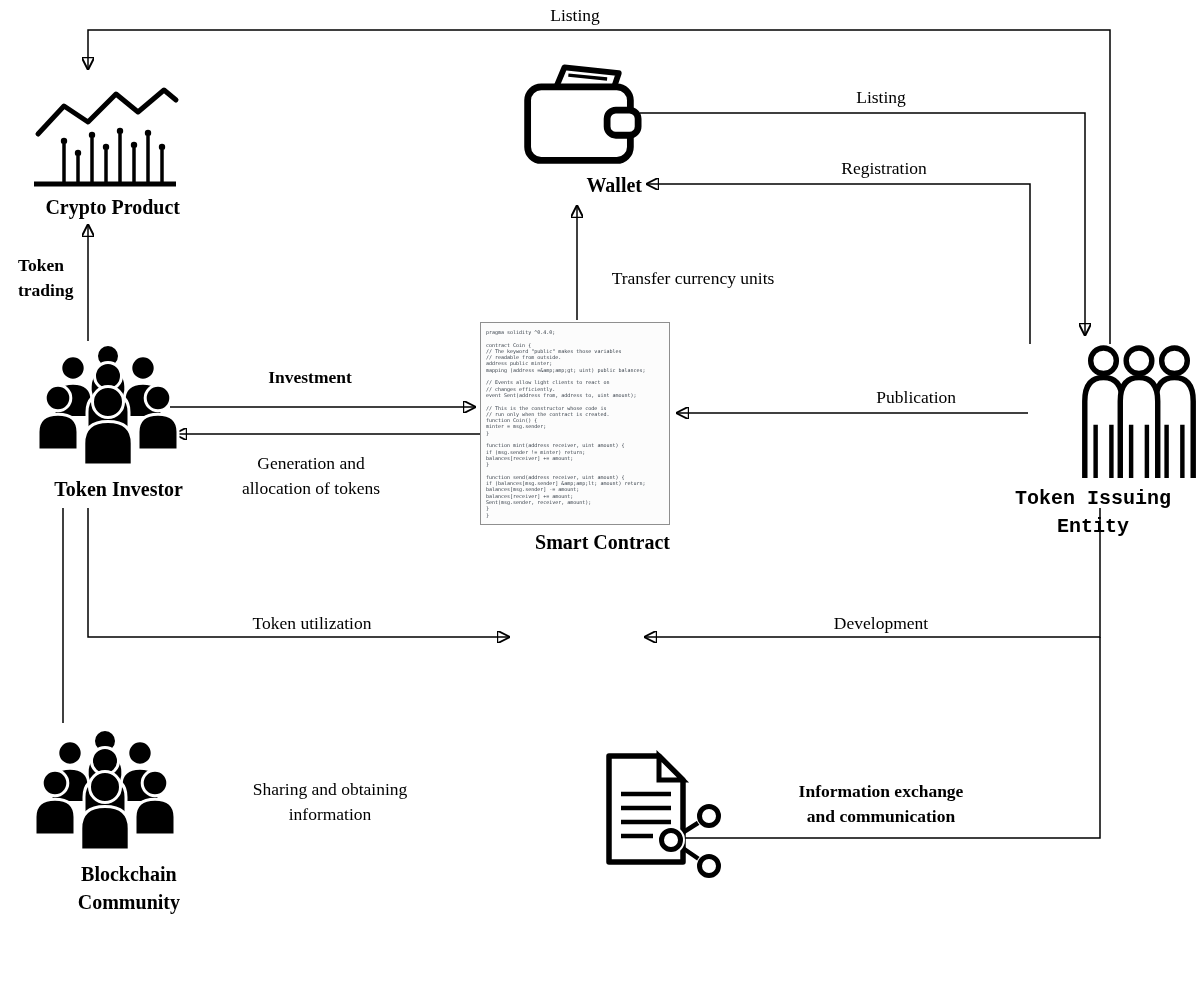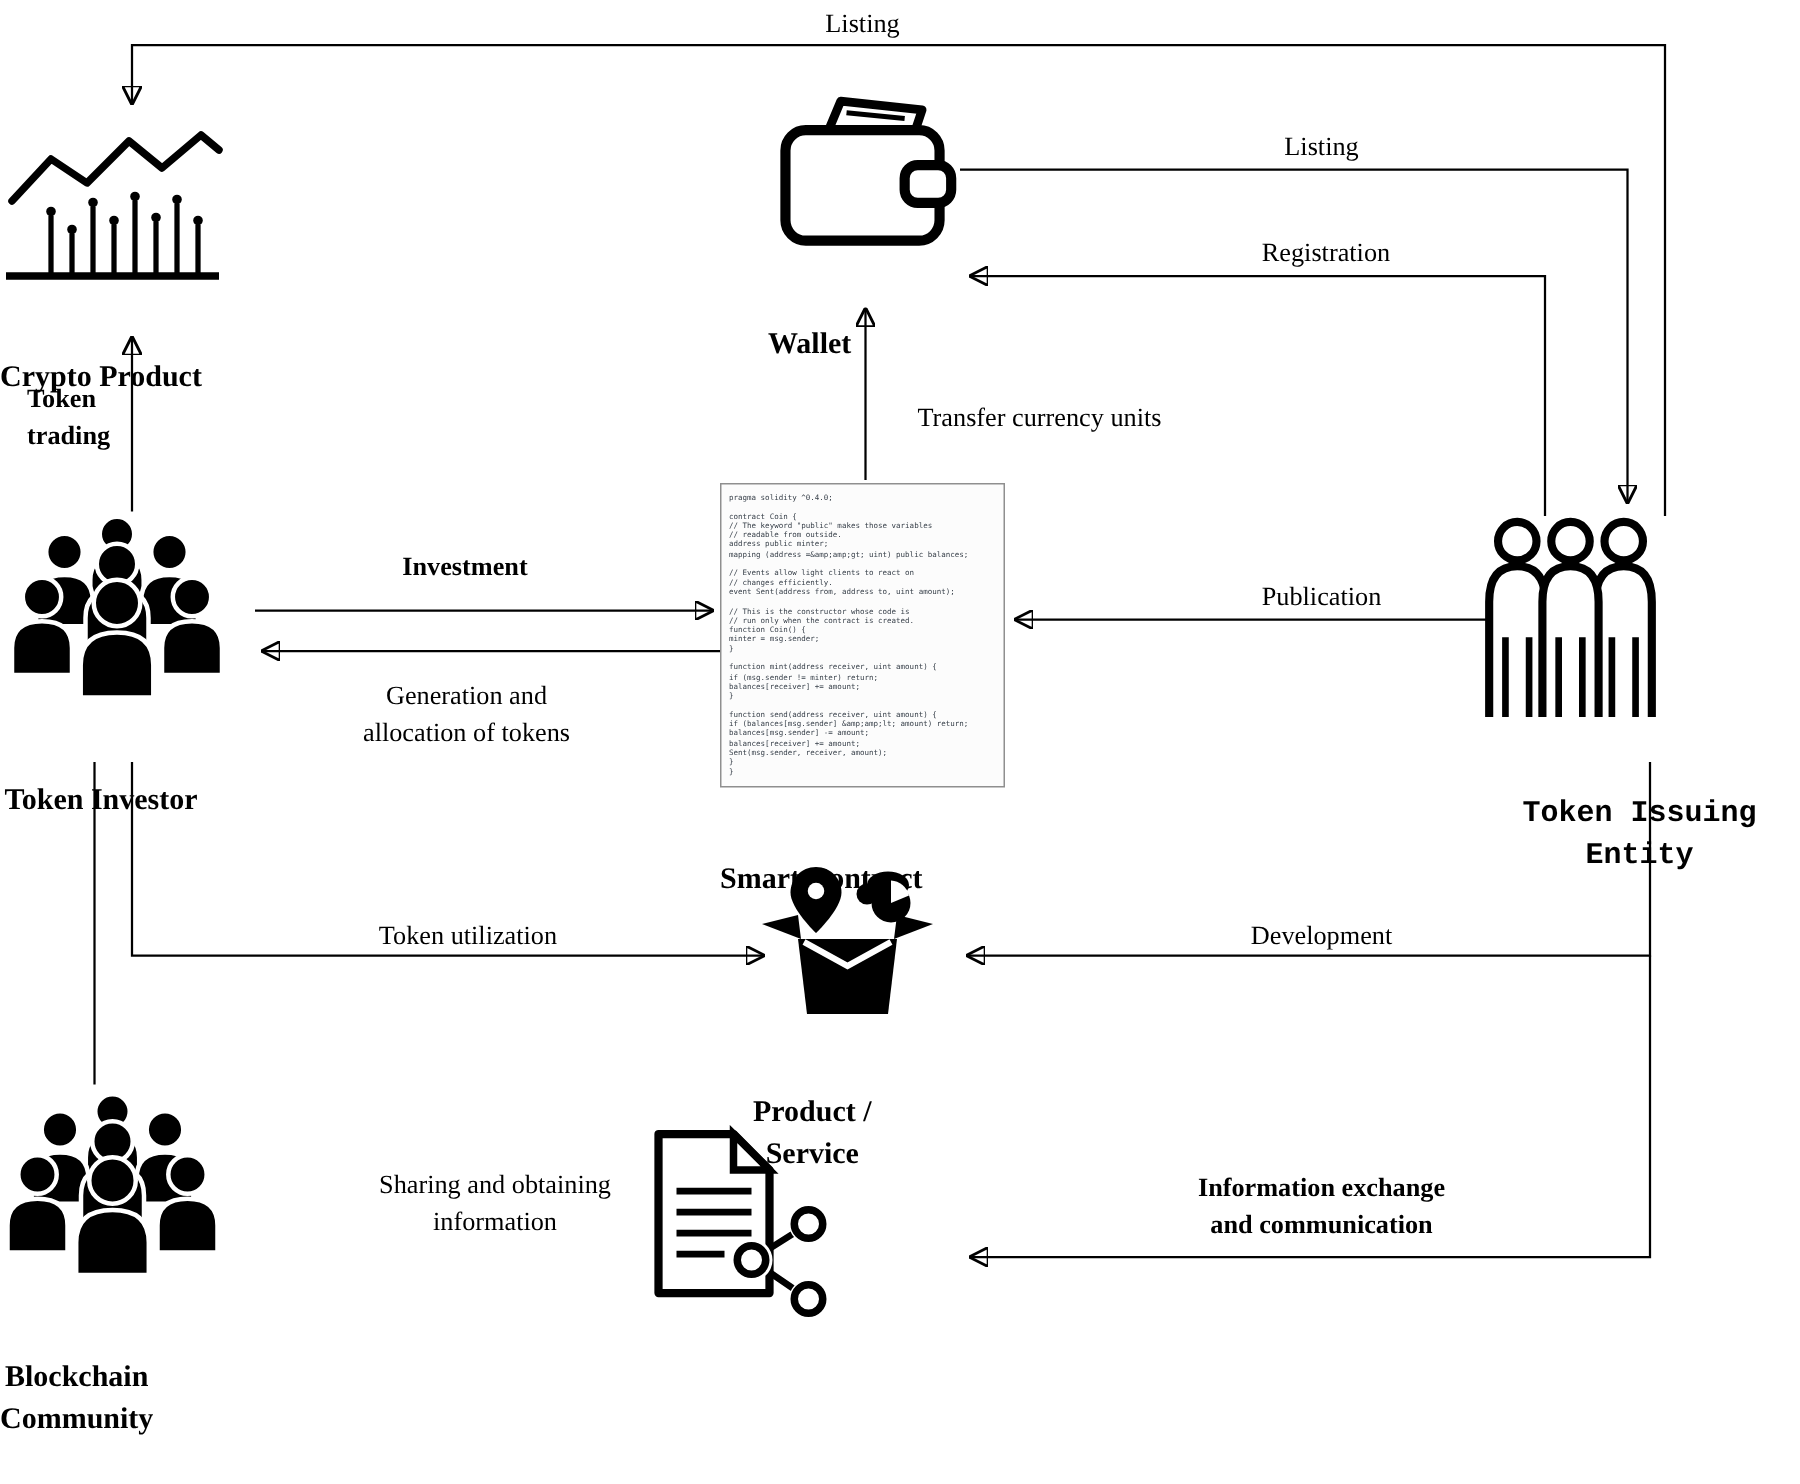--- a/index.html
+++ b/index.html
@@ -1,21 +1,21 @@
 <!DOCTYPE html>
 <html><head>
 <meta charset="utf-8">
 <style>
   * { margin:0; padding:0; box-sizing:border-box; }
   html,body { background:#ffffff; }
   body { width:1200px; height:989px; position:relative; font-family:"Liberation Serif", serif; color:#000; }
   .canvas { position:absolute; left:0; top:0; width:1200px; height:989px; background:#fff; overflow:hidden; }
   .edges { position:absolute; left:0; top:0; width:1200px; height:989px; }
   .edges path { fill:none; stroke:#000; stroke-width:1.5; }
-  .node { position:absolute; display:flex; flex-direction:column; align-items:flex-start;gap:44px; }
+  .node { position:absolute; display:flex; flex-direction:column; align-items:flex-end; }
   .nlabel { font-weight:bold; font-size:20px; line-height:28px; text-align:center; white-space:pre-line; margin-top:3px; }
   .elabel { position:absolute; font-size:17.5px; line-height:25px; text-align:center; white-space:pre-line; }
   .elabel.left { text-align:left; }
   .code-box { width:190px; height:203px; background:#fcfcfc; border:1px solid #8f8f8f; padding:6px 5px; overflow:hidden; text-align:left; }
   .code-box pre { font-family:"DejaVu Sans Mono", monospace; font-size:5px; line-height:6.3px; color:#38404a; white-space:pre; }
   .wp-label { line-height:31px; }
 </style>
 </head>
 <body>
 
@@ -147,36 +147,20 @@
 if (balances[msg.sender] &amp;amp;amp;lt; amount) return;
 balances[msg.sender] -= amount;
 balances[receiver] += amount;
 Sent(msg.sender, receiver, amount);
 }
 }</pre>
     </div>
     <div class="nlabel">Smart Contract</div>
   </div>
 
-  <div class="node" style="left:502px; top:572px; width:150px;">
-    <svg width="126" height="108" viewBox="0 0 126 108">
-      <ellipse cx="90" cy="18" rx="14" ry="9" fill="#000"></ellipse>
-      <circle cx="76" cy="24" r="7" fill="#000"></circle>
-      <circle cx="92" cy="30" r="13" fill="#000"></circle>
-      <path d="M92,30 L92,15 A13,13 0 0 1 104,25 Z" fill="#fff"></path>
-      <path d="M42,6 C32,6 25,14 25,23 C25,34 42,50 42,50 C42,50 59,34 59,23 C59,14 52,6 42,6 Z" fill="#000"></path>
-      <circle cx="42" cy="22" r="5.5" fill="#fff"></circle>
-      <polygon points="32,54 6,44 30,38" fill="#000"></polygon>
-      <polygon points="94,54 120,44 96,38" fill="#000"></polygon>
-      <polygon points="30,54 96,54 90,104 36,104" fill="#000"></polygon>
-      <path d="M34,56 L63,72 L92,56" stroke="#fff" stroke-width="4" fill="none"></path>
-    </svg>
-    <div class="nlabel">Product /
-Service</div>
-  </div>
 
   <div class="node" style="left:0px; top:727px; width:180px;">
     <svg width="150" height="130" viewBox="0 0 150 130">
       <g fill="#000" stroke="#fff" stroke-width="3">
         <circle cx="75" cy="14" r="11.5"></circle>
           <path d="M57.2,60.8 L57.2,44.6 Q57.2,28.5 75,28.5 Q92.8,28.5 92.8,44.6 L92.8,60.8 Z"></path>
         <circle cx="40" cy="26" r="12.2"></circle>
           <path d="M21.1,75.5 L21.1,58.4 Q21.1,41.3 40,41.3 Q58.9,41.3 58.9,58.4 L58.9,75.5 Z"></path>
         <circle cx="110" cy="26" r="12.2"></circle>
           <path d="M91.1,75.5 L91.1,58.4 Q91.1,41.3 110,41.3 Q128.9,41.3 128.9,58.4 L128.9,75.5 Z"></path>
@@ -218,21 +202,21 @@
     </svg>
   </div>
 
   <div class="elabel" style="left:500px; top:3px;   width:150px;">Listing</div>
   <div class="elabel" style="left:806px; top:85px;  width:150px;">Listing</div>
   <div class="elabel" style="left:794px; top:156px; width:180px;">Registration</div>
   <div class="elabel" style="left:583px; top:266px; width:220px;">Transfer currency units</div>
   <div class="elabel" style="left:235px; top:365px; width:150px;font-weight:bold;">Investment</div>
   <div class="elabel" style="left:211px; top:451px; width:200px;">Generation and
 allocation of tokens</div>
-  <div class="elabel" style="left:806px; top:385px; width:150px;">Publication</div>
+  <div class="elabel" style="left:806px; top:385px; width:150px;text-align:right;">Publication</div>
   <div class="elabel left" style="left:18px; top:253px; width:110px;font-weight:bold;">Token
 trading</div>
   <div class="elabel" style="left:212px; top:611px; width:200px;">Token utilization</div>
   <div class="elabel" style="left:806px; top:611px; width:150px;">Development</div>
   <div class="elabel" style="left:215px; top:777px; width:230px;">Sharing and obtaining
 information</div>
   <div class="elabel" style="left:756px; top:779px; width:250px;font-weight:bold;">Information exchange
 and communication</div>
 
 </div>

